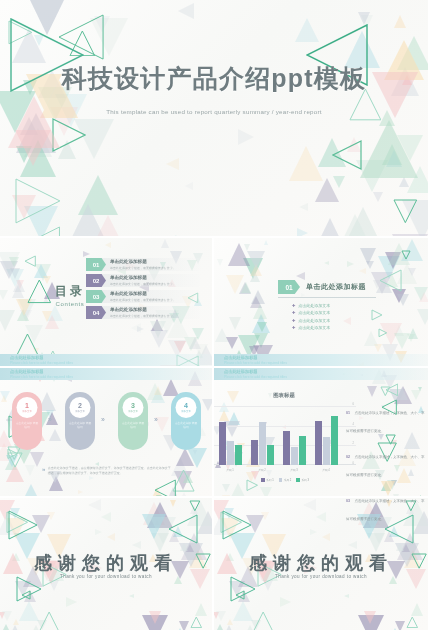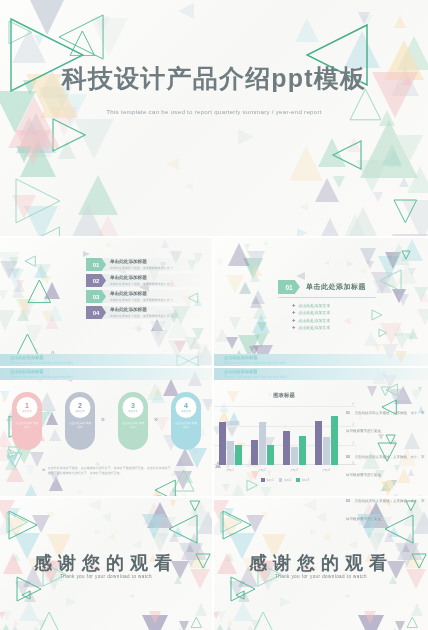--- a/index.html
+++ b/index.html
@@ -368,20 +368,24 @@
             <polygon points="12.296378063101498,1 23.592756126202996,23.592756126202996 1,23.592756126202996" fill="none" stroke="#5cbd98" stroke-width="1"></polygon>
           </svg>
         </div>
         <div class="oline" style="left: 186.772px; top: 53.5137px;">
           <svg width="11.745464860454883" height="11.745464860454883">
             <polygon points="10.745464860454883,1 1,5.872732430227441 10.745464860454883,10.745464860454883" fill="none" stroke="#9fd9c5" stroke-width="1"></polygon>
           </svg>
         </div>
       </div>
   </div>
+  <div class="toc-title">
+    <div class="cn">目录</div>
+    <div class="en">Contents</div>
+  </div>
   <div class="toc-list" id="toc-list">
       <div class="toc-row c1">
         <div class="bar"></div>
         <div class="chip">01</div>
         <div class="tt">单击此处添加标题</div>
         <div class="td">单击此处添加文字描述，需要根据规范进行文字。</div>
       </div>
       <div class="toc-row c2">
         <div class="bar"></div>
         <div class="chip">02</div>

